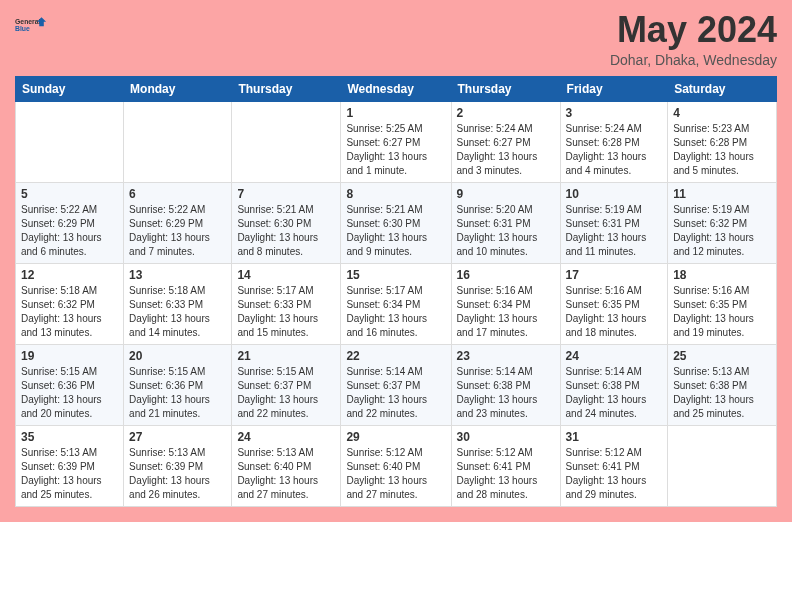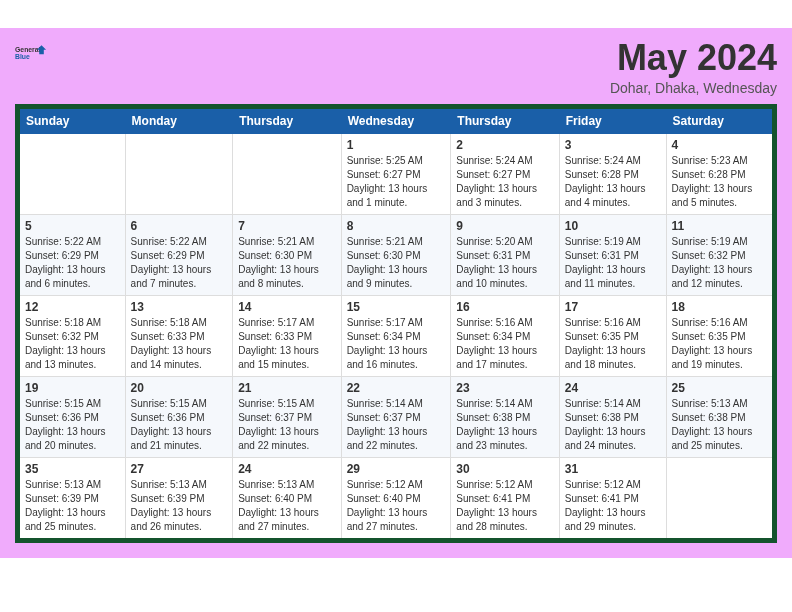--- a/index.html
+++ b/index.html
@@ -5,23 +5,22 @@
     * { box-sizing: border-box; margin: 0; padding: 0; }
     body {
       font-family: Arial, sans-serif;
       background: #fff;
       width: 792px;
       min-height: 612px;
       padding: 0;
     }
     .page {
       width: 792px;
-      background: #f0abfc;
+      background: #fca5a5;
       padding: 10px 15px 15px 15px;
-      margin-top: 28px;
     }
     .header {
       display: flex;
       justify-content: space-between;
       align-items: flex-start;
       margin-bottom: 8px;
     }
     .logo {
       display: flex;
       align-items: center;
@@ -41,21 +40,21 @@
       line-height: 1.1;
     }
     .subtitle {
       font-size: 14px;
       color: #555;
       margin-top: 2px;
     }
     .calendar {
       width: 100%;
       border-collapse: collapse;
-      border: 5px solid #14532d;
+      border: 1px solid #14532d;
     }
     .calendar th {
       background-color: #1a5fa8;
       color: #fff;
       text-align: left;
       padding: 5px 6px;
       font-size: 12px;
       font-weight: bold;
       border: 1px solid #1a5fa8;
     }

